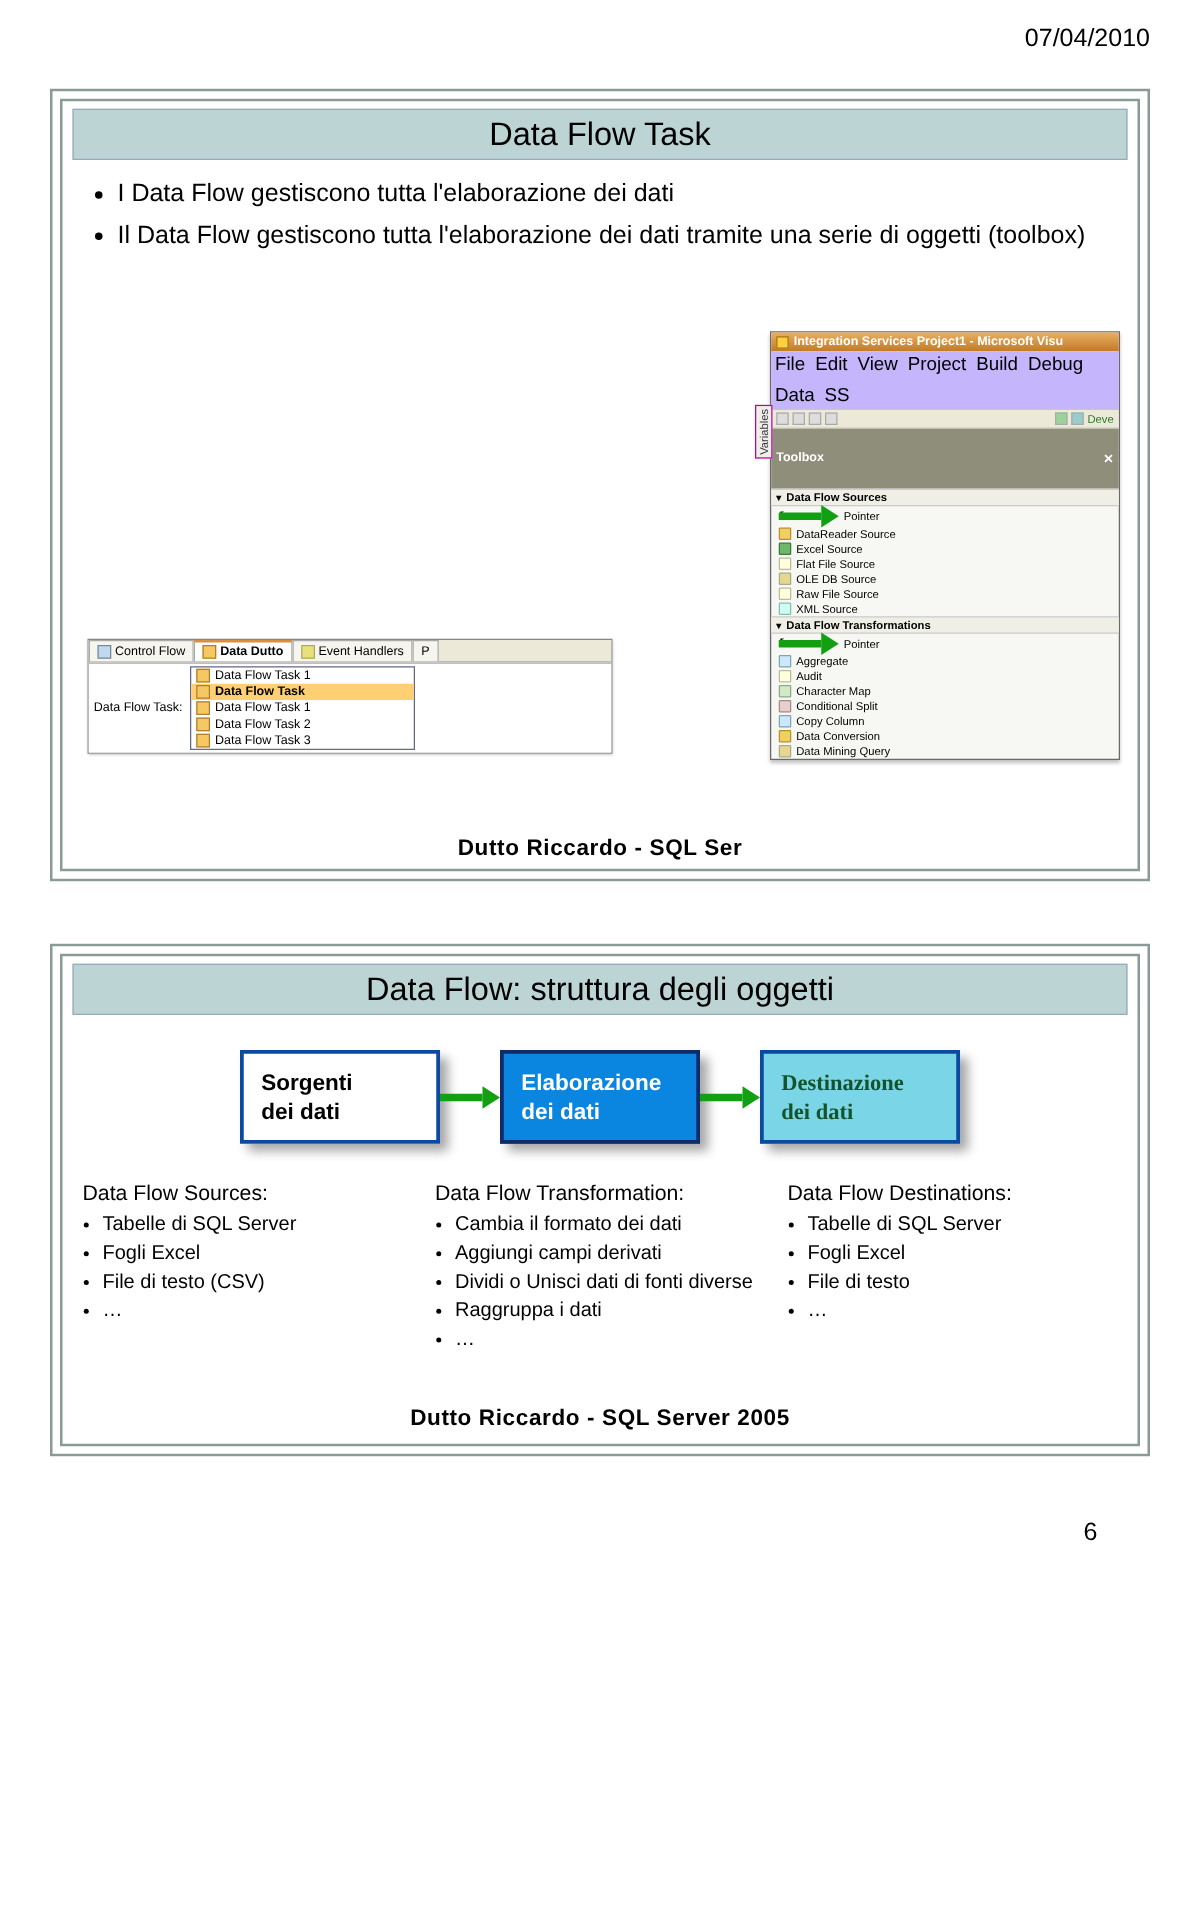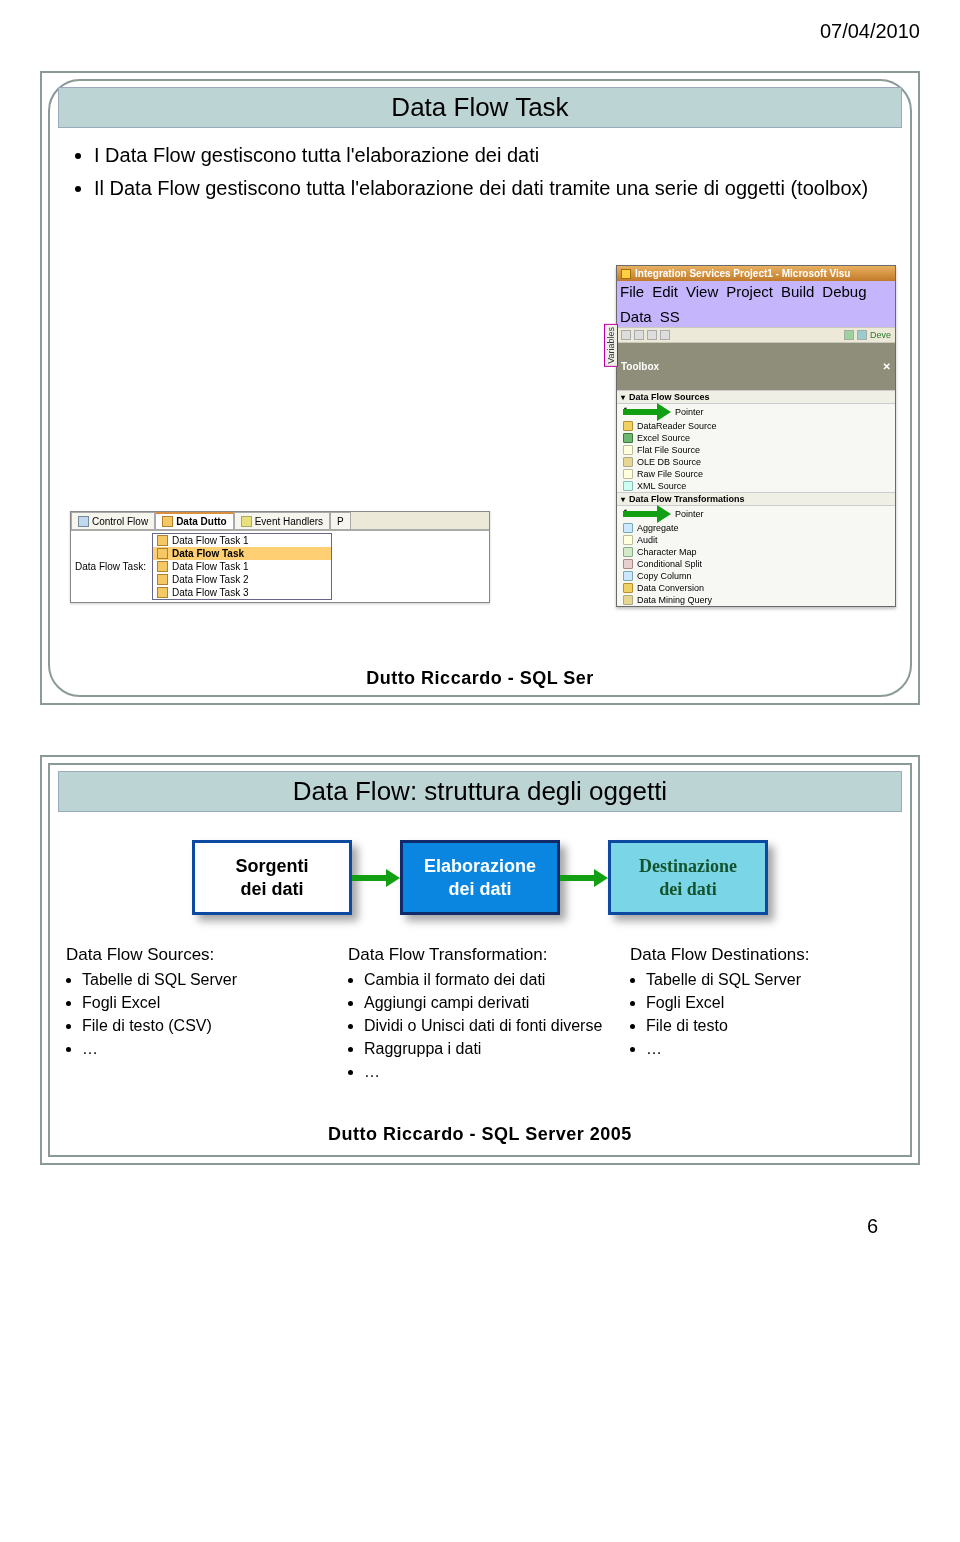--- a/index.html
+++ b/index.html
@@ -213,21 +213,20 @@
     letter-spacing: 0.5px;
     margin-top: 6px;
   }
 
   
   .flow-row {
     display: flex;
     align-items: center;
     justify-content: center;
     margin: 28px 14px 30px;
-    text-align: center;
   }
   .flow-box {
     border: 3px solid;
     padding: 12px 14px;
     font-size: 18px;
     font-weight: bold;
     line-height: 1.25;
     min-width: 160px;
     box-shadow: 6px 6px 8px rgba(0,0,0,0.35);
   }
@@ -263,21 +262,21 @@
     padding: 0 42px 8px 0;
   }
 </style>
 </head>
 <body>
 
 <div class="page">
   <div class="date-header">07/04/2010</div>
 
   <div class="slide-frame" style="height:634px;">
-    <div class="inner-frame" style="height:100%; position:relative;border-radius:32px;">
+    <div class="inner-frame" style="height:100%; position:relative;">
       <div class="title-bar">Data Flow Task</div>
       <ul class="bullets">
         <li>I Data Flow gestiscono tutta l'elaborazione dei dati</li>
         <li>Il Data Flow gestiscono tutta l'elaborazione dei dati tramite una serie di oggetti (toolbox)</li>
       </ul>
 
 
       <div class="vs-shot1">
         <div class="vs-side-tab">Variables</div>
         <div class="vs-titlebar">

